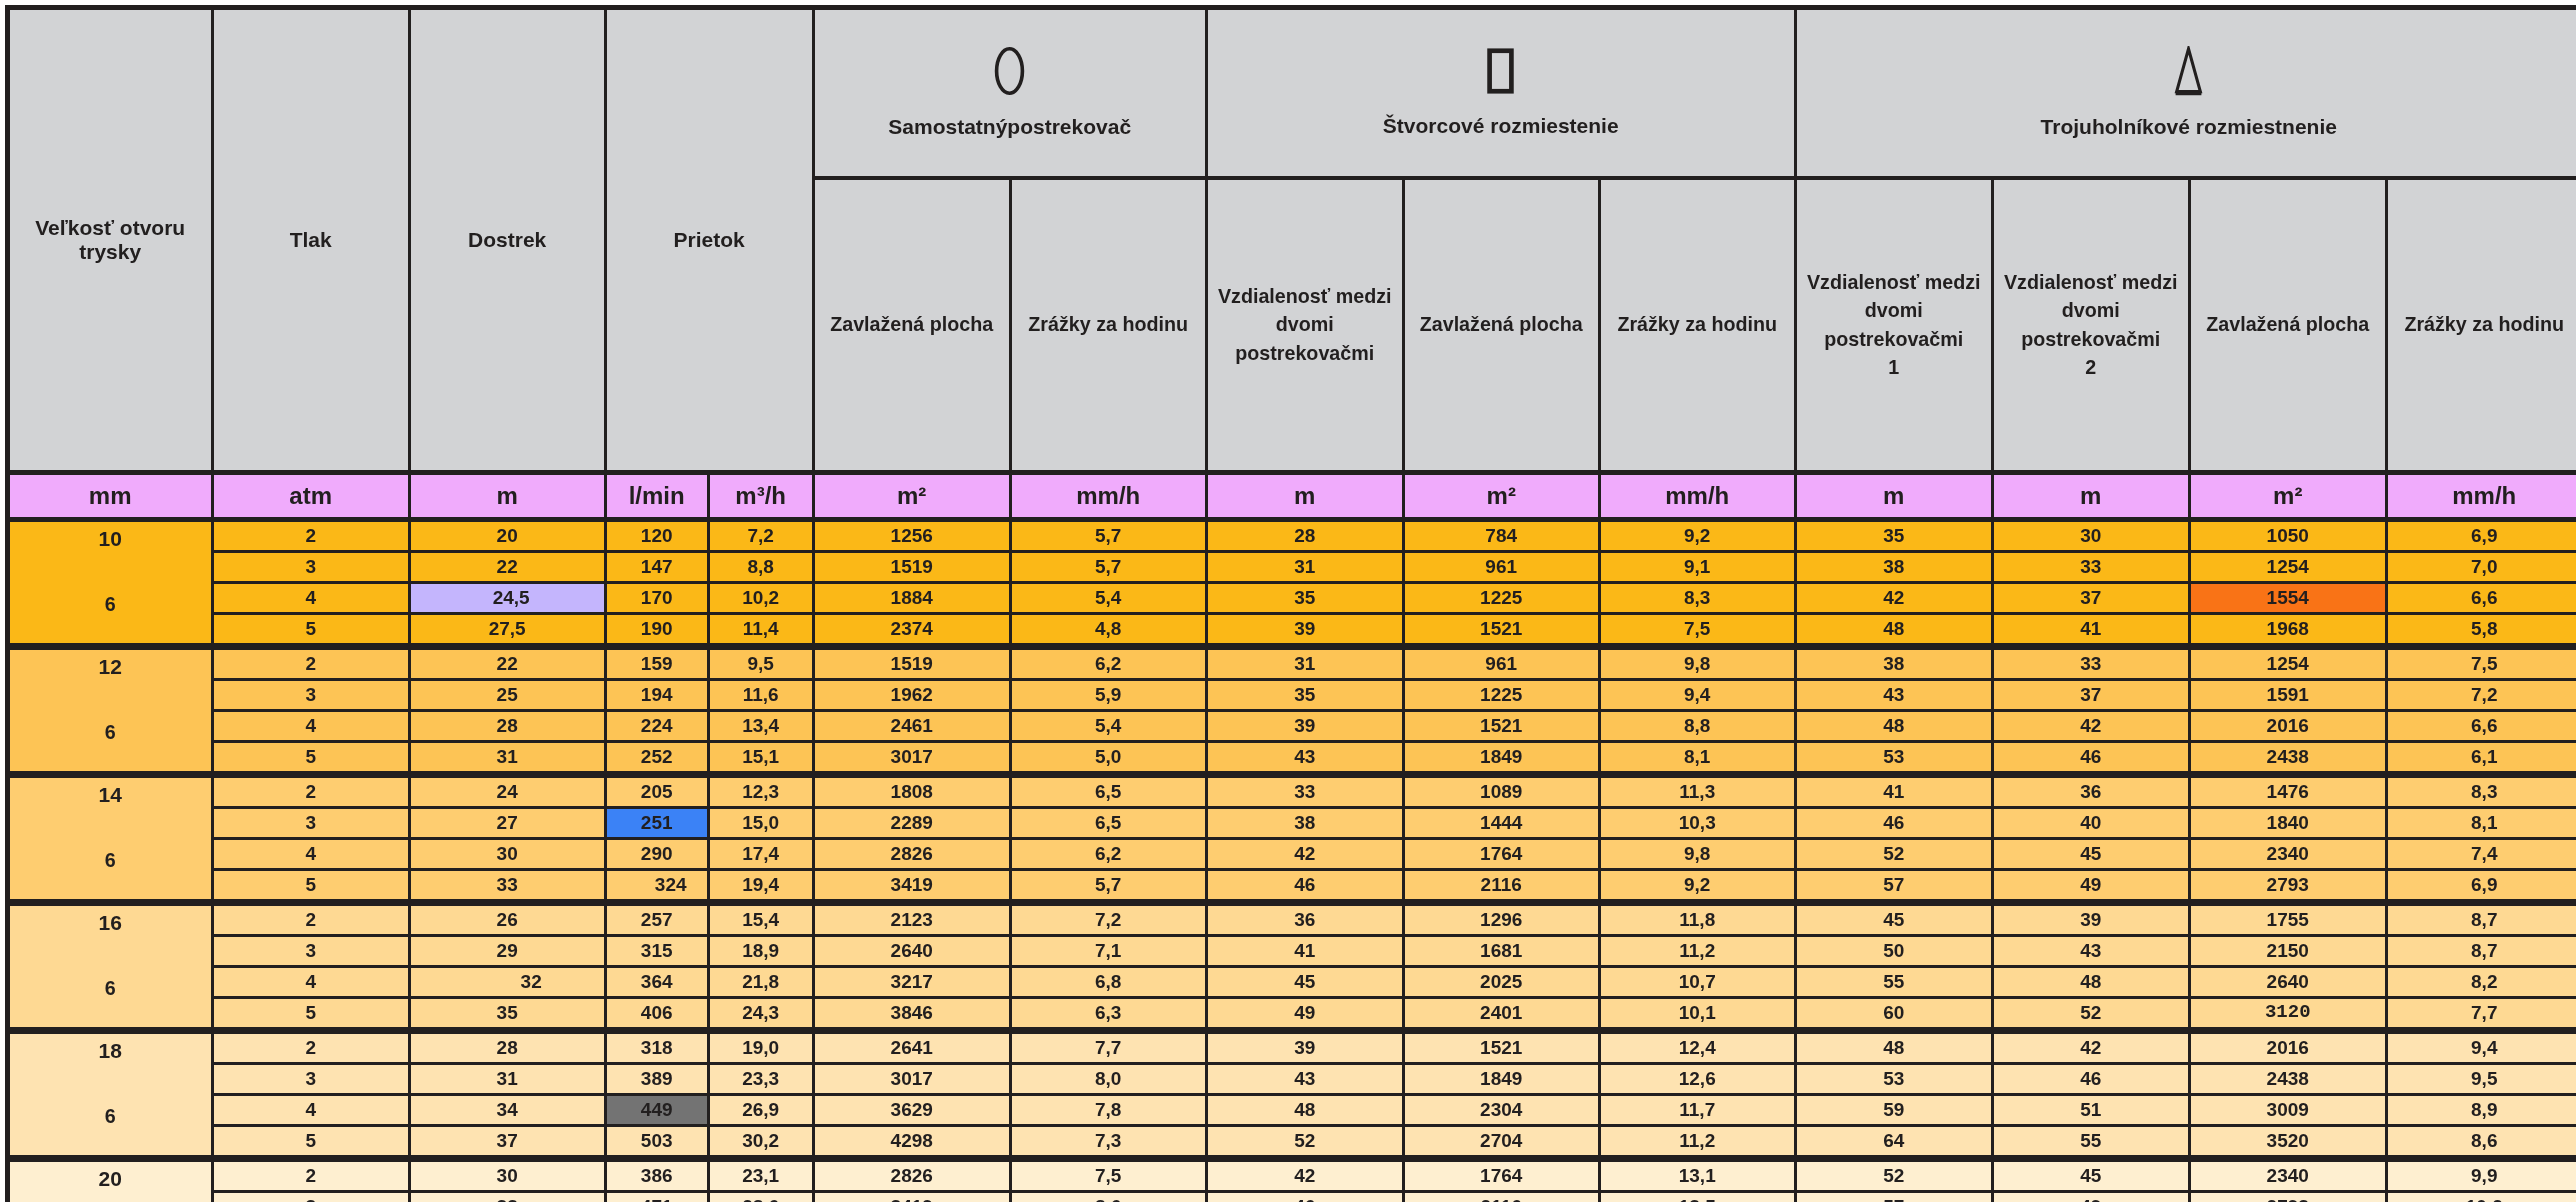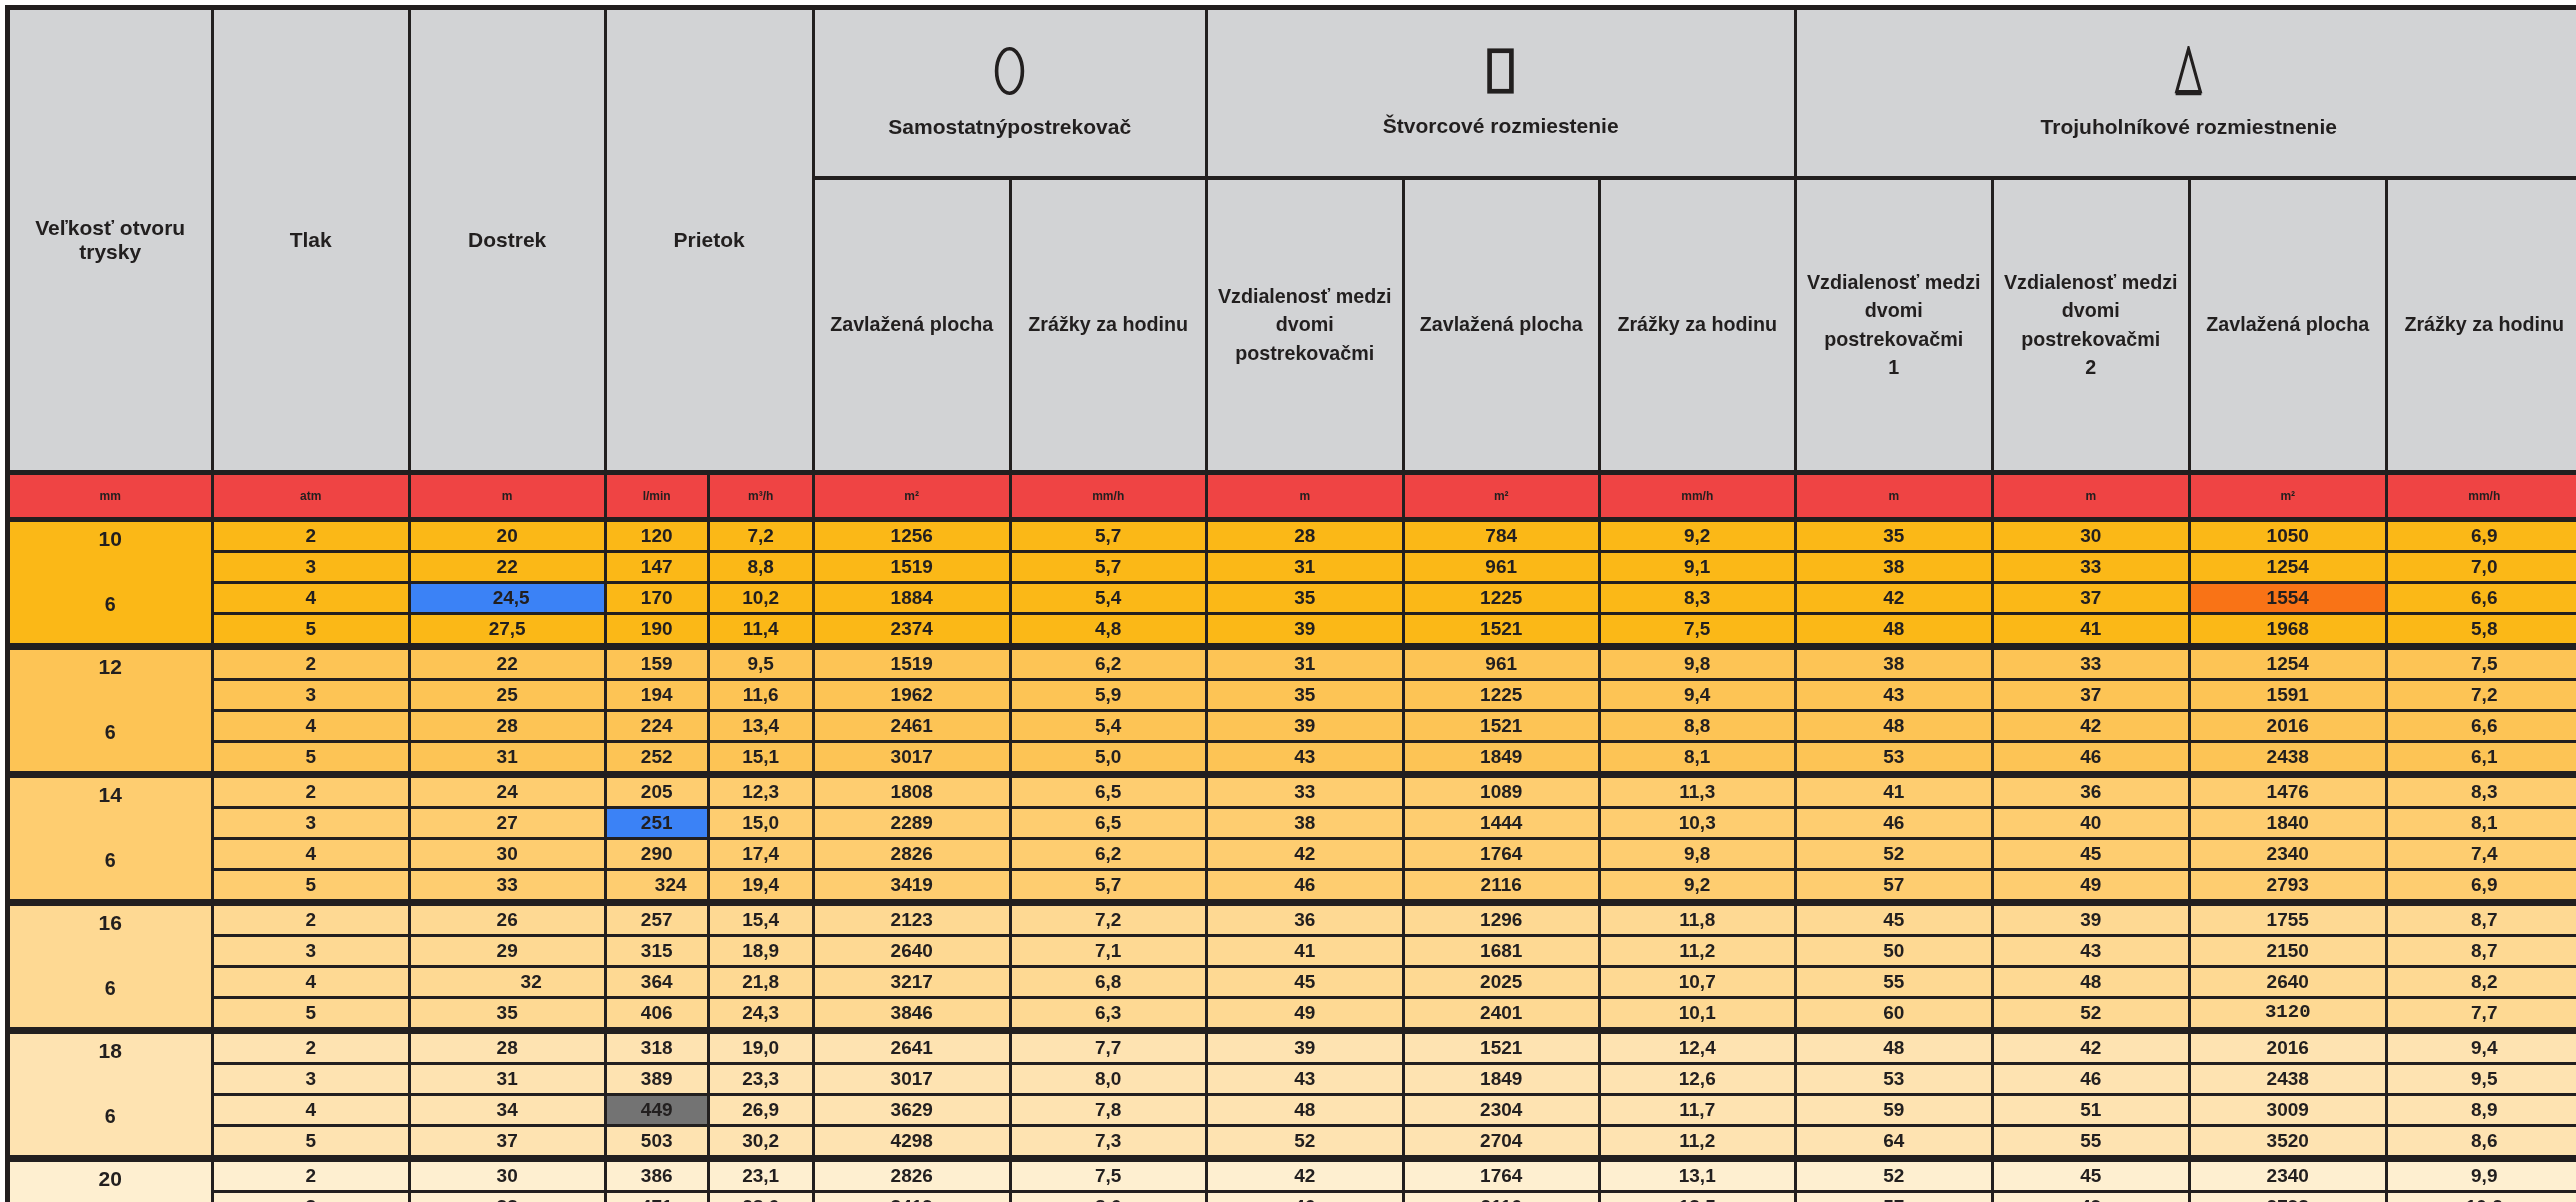--- a/index.html
+++ b/index.html
@@ -31,22 +31,22 @@
     height:290px;
     background:#d2d3d5;
     font-size:19.7px;
     font-weight:bold;
     line-height:1.45;
     white-space:pre-line;
     padding:0 7.3px;
   }
   tr.units th{
     height:42px;
-    background:#ef4444;
-    font-size:12px;
+    background:#f0abfc;
+    font-size:24px;
     font-weight:bold;
     border-top-width:5.7px;
     border-bottom-width:5.7px;
   }
   tbody td{
     height:28px;
     font-size:19px;
     font-weight:bold;
     line-height:1;
   }
@@ -180,21 +180,21 @@
           <td style="background: rgb(251, 184, 23);">31</td>
           <td style="background: rgb(251, 184, 23);">961</td>
           <td style="background: rgb(251, 184, 23);">9,1</td>
           <td style="background: rgb(251, 184, 23);">38</td>
           <td style="background: rgb(251, 184, 23);">33</td>
           <td style="background: rgb(251, 184, 23);">1254</td>
           <td style="background: rgb(251, 184, 23);">7,0</td>
         </tr>
         <tr>
           <td style="background: rgb(251, 184, 23);">4</td>
-          <td style="background: #3b82f6; padding-left: 8px;">24,5</td>
+          <td style="background: #c4b5fd; padding-left: 8px;">24,5</td>
           <td style="background: rgb(251, 184, 23);">170</td>
           <td style="background: rgb(251, 184, 23);">10,2</td>
           <td style="background: rgb(251, 184, 23);">1884</td>
           <td style="background: rgb(251, 184, 23);">5,4</td>
           <td style="background: rgb(251, 184, 23);">35</td>
           <td style="background: rgb(251, 184, 23);">1225</td>
           <td style="background: rgb(251, 184, 23);">8,3</td>
           <td style="background: rgb(251, 184, 23);">42</td>
           <td style="background: rgb(251, 184, 23);">37</td>
           <td style="background: #f97316;">1554</td>

